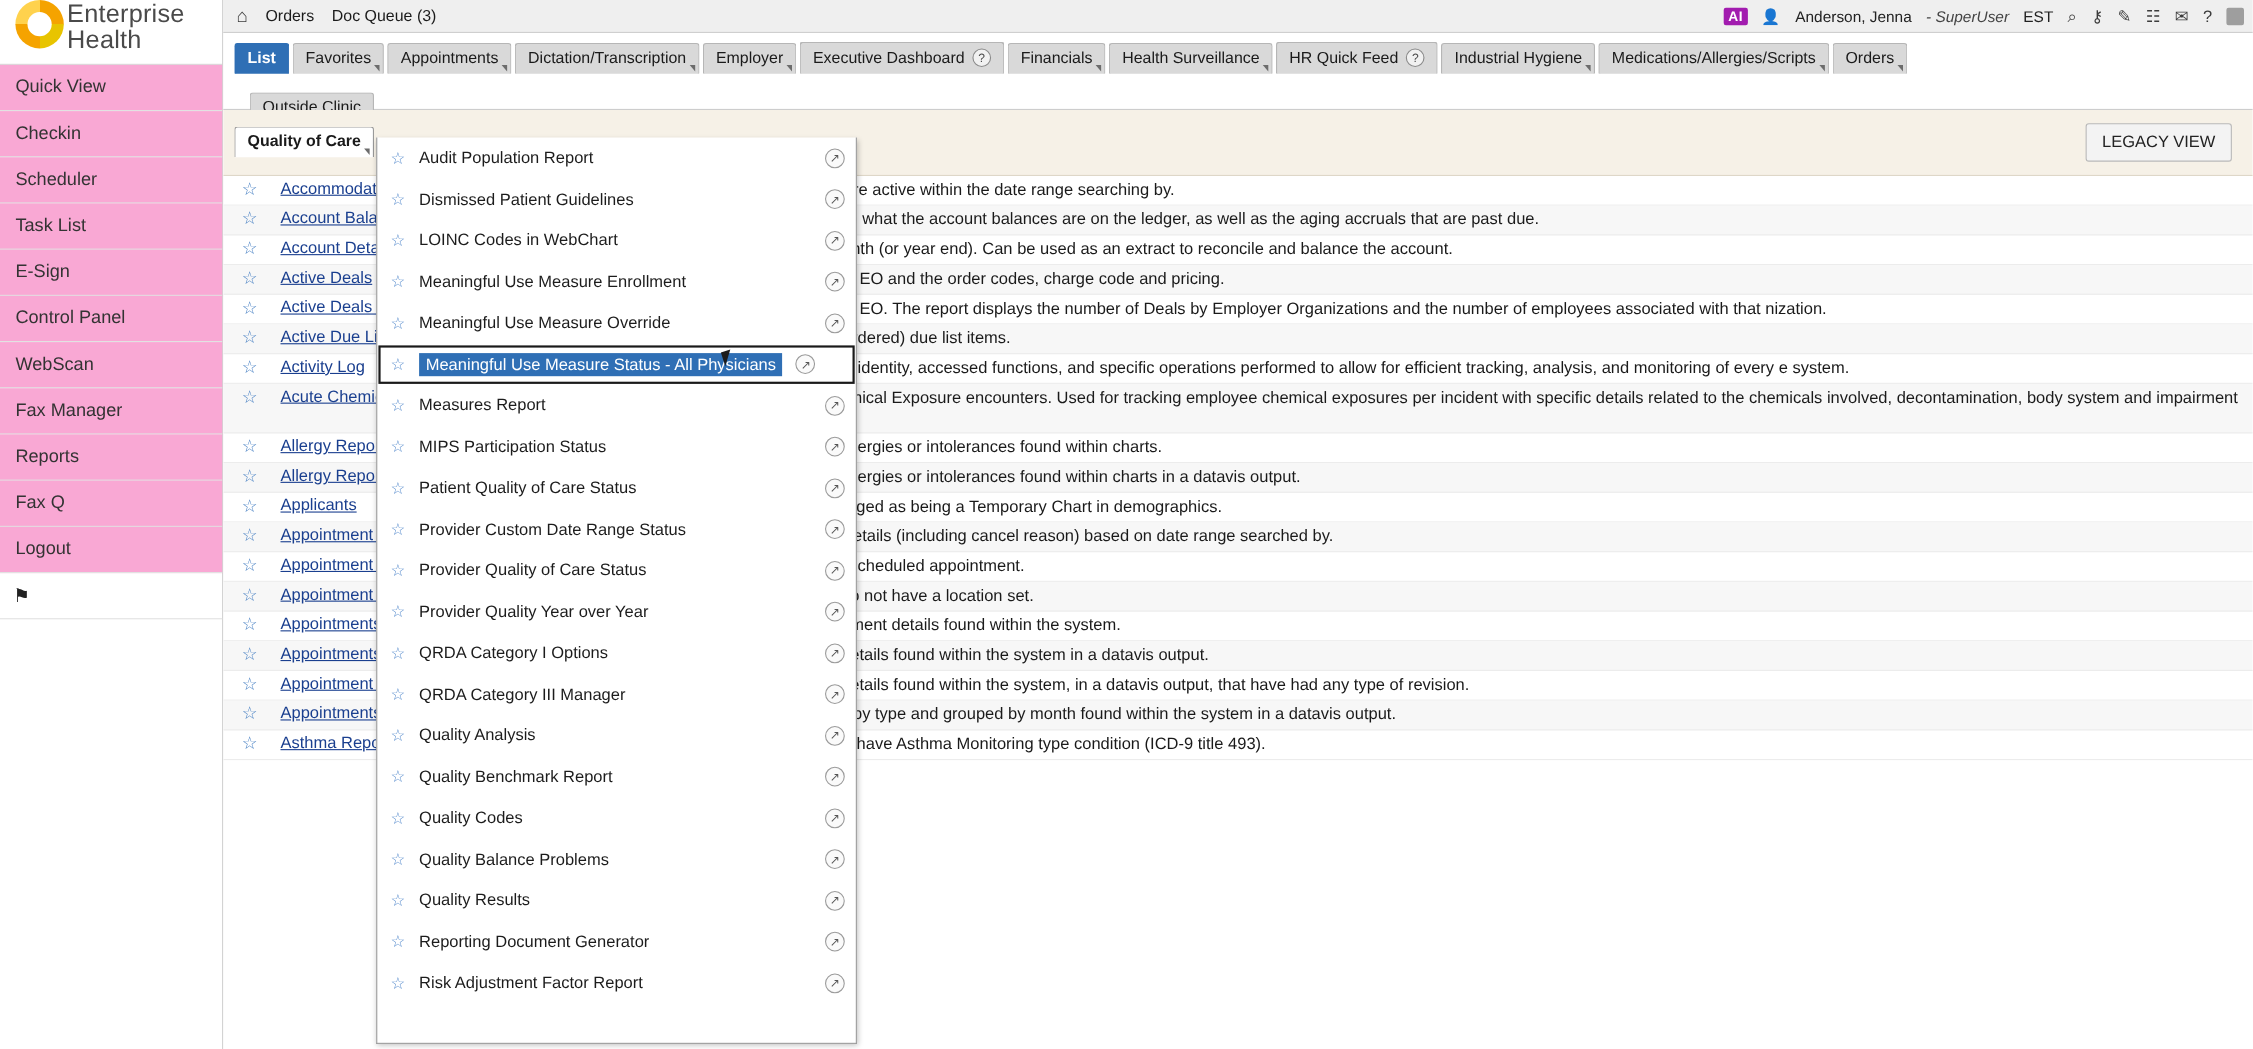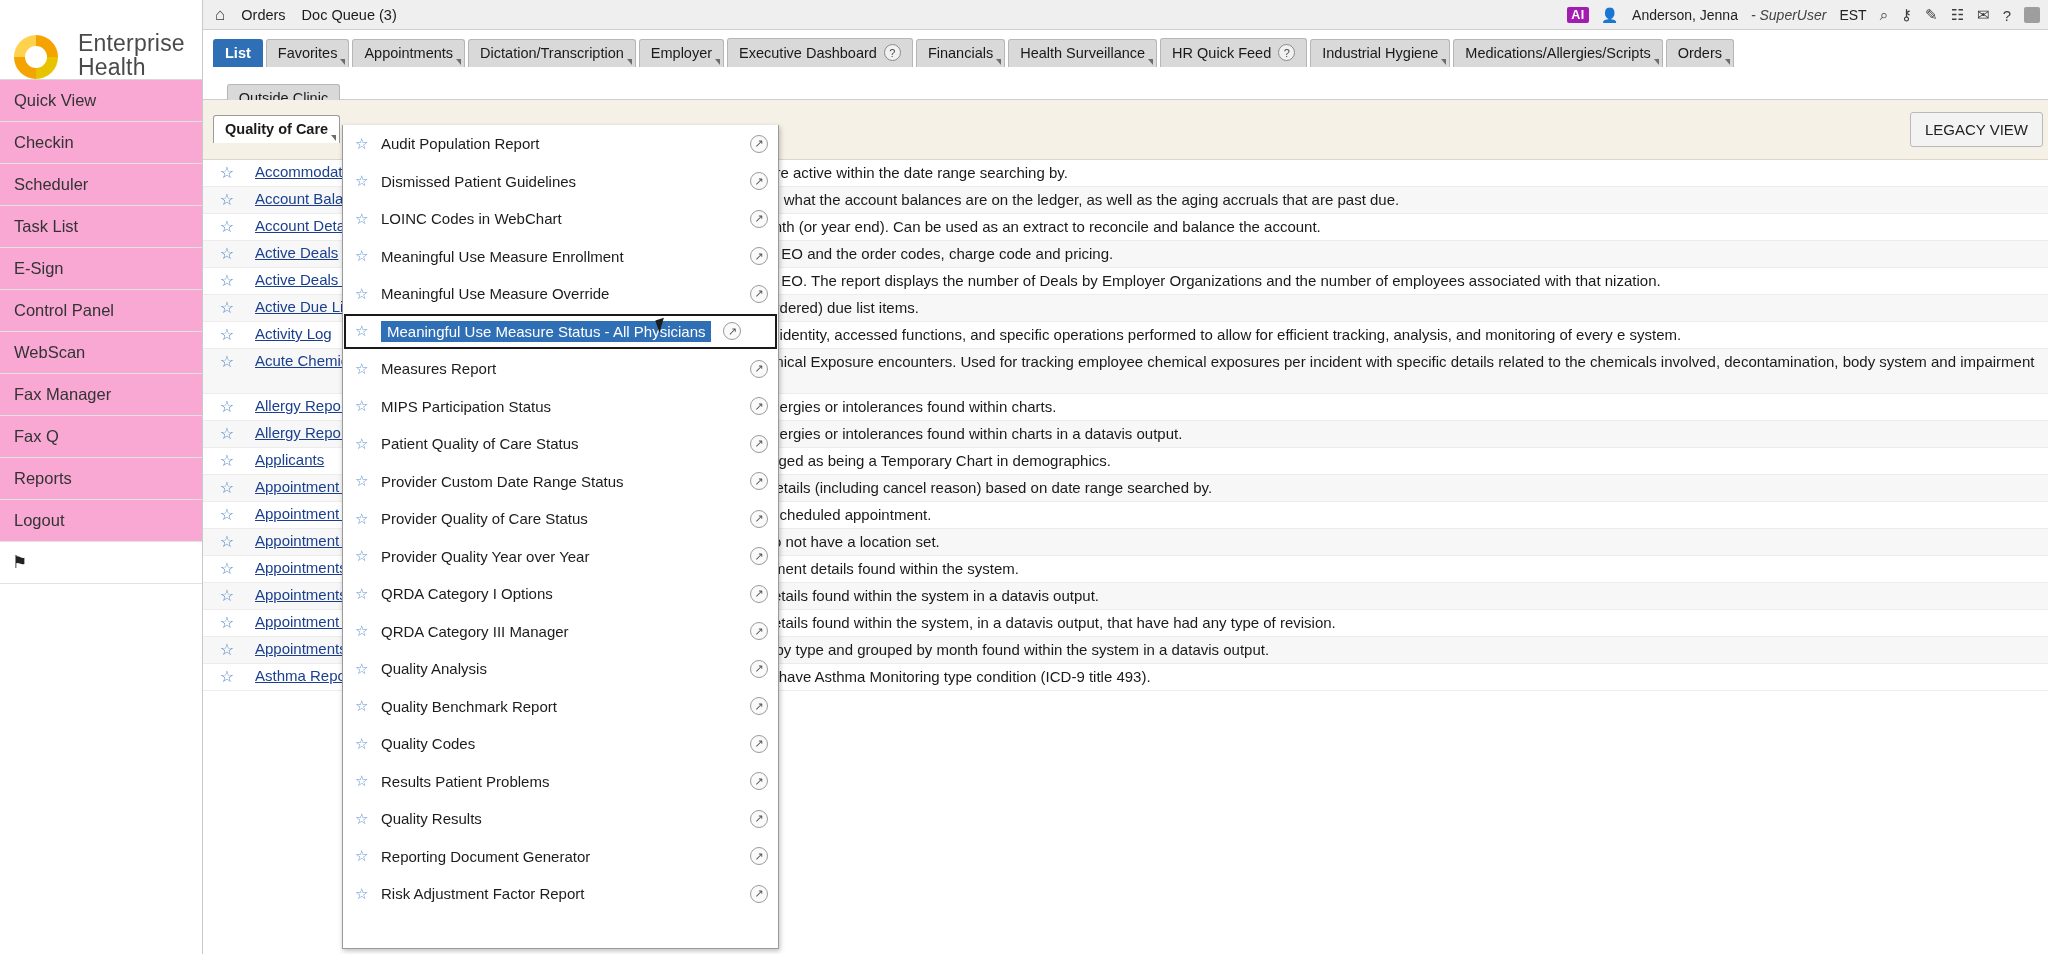--- a/index.html
+++ b/index.html
@@ -11,21 +11,21 @@
     background: #ffffff;
   }
   #app { position: relative; width: 2048px; height: 954px; }
 
   
   .sidebar {
     position: absolute; top: 0; left: 0; width: 203px; height: 954px;
     background: #ffffff; border-right: 1px solid #c9c9c9;
   }
   .logo-area {
-    height: 80px; display: flex; align-items: flex-end; gap: 20px;
+    height: 59px; display: flex; align-items: flex-start; gap: 3px;
     padding-left: 14px; border-bottom: 1px solid #d7d7d7;
   }
   .logo-mark {
     width: 44px; height: 44px; border-radius: 50%;
     background: conic-gradient(#f5a300 0deg 90deg, #e8c400 90deg 180deg, #f5a300 180deg 270deg, #ffd24d 270deg 360deg);
     position: relative; flex: none;
   }
   .logo-mark::after {
     content: ""; position: absolute; inset: 11px; background: #fff; border-radius: 50%;
   }
@@ -90,21 +90,21 @@
   
   .content {
     position: absolute; top: 100px; left: 203px; width: 1845px; height: 854px;
     background: #fff; overflow: hidden;
   }
   .banner {
     height: 60px; background: #f6f1e7; border-bottom: 1px solid #ded7c8;
     position: relative;
   }
   .legacy-btn {
-    position: absolute; right: 5px; top: 12px;
+    position: absolute; right: 19px; top: 12px;
     background: #f3f3f3; border: 1px solid #b9b9b9; border-radius: 3px;
     padding: 8px 14px; font-size: 15px; color: #222; cursor: pointer;
   }
   .table-head {
     display: flex; align-items: center; height: 30px;
     font-size: 13.5px; font-weight: bold; color: #3a3a3a; letter-spacing: .6px;
     border-bottom: 1px solid #cfcfcf; background: #fff;
   }
   .col-star { width: 48px; flex: none; text-align: center; }
   .col-report { width: 335px; flex: none; padding-left: 4px; }
@@ -182,24 +182,24 @@
         <div class="nav-item">
           <span>Control Panel</span>
         </div>
         <div class="nav-item">
           <span>WebScan</span>
         </div>
         <div class="nav-item">
           <span>Fax Manager</span>
         </div>
         <div class="nav-item">
+          <span>Reports</span>
+        </div>
+        <div class="nav-item">
           <span>Fax Q</span>
-        </div>
-        <div class="nav-item">
-          <span>Reports</span>
         </div>
         <div class="nav-item">
           <span>Logout</span>
         </div>
       </div>
     <div class="pin-row">
       <span class="pin-icon">⚑</span>
     </div>
   </div>
 
@@ -488,21 +488,21 @@
         <span class="label">Quality Benchmark Report</span>
         <span class="ext-ico">↗</span>
       </div>
       <div class="mitem">
         <span class="star">☆</span>
         <span class="label">Quality Codes</span>
         <span class="ext-ico">↗</span>
       </div>
       <div class="mitem">
         <span class="star">☆</span>
-        <span class="label">Results Patient Problems</span>
+        <span class="label">Quality Balance Problems</span>
         <span class="ext-ico">↗</span>
       </div>
       <div class="mitem">
         <span class="star">☆</span>
         <span class="label">Quality Results</span>
         <span class="ext-ico">↗</span>
       </div>
       <div class="mitem">
         <span class="star">☆</span>
         <span class="label">Reporting Document Generator</span>

